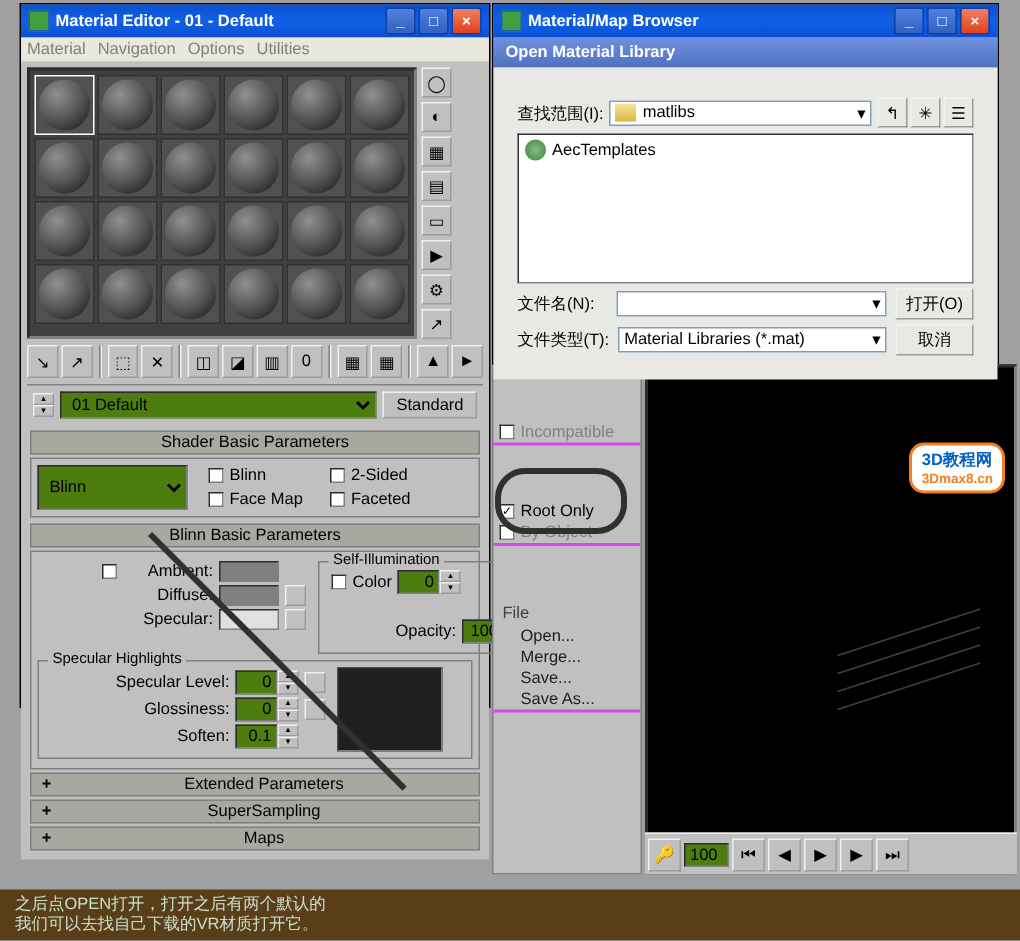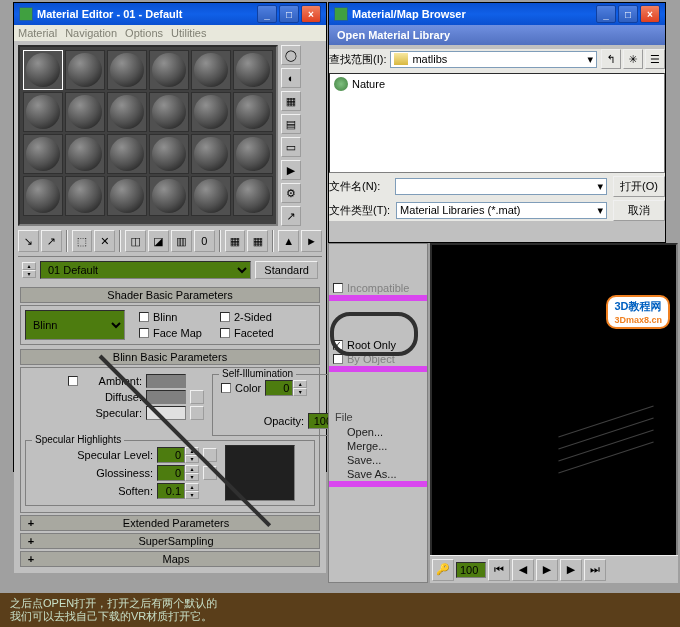--- a/index.html
+++ b/index.html
@@ -47,39 +47,39 @@
 .spinner input { width: 28px; text-align: right; }
 .group-box { border: 1px solid #808080; padding: 4px; margin: 2px 0; position: relative; }
 .group-box .legend { position: absolute; top: -7px; left: 6px; background: #c0c0c0; padding: 0 3px; font-size: 10px; }
 .preview-box { width: 70px; height: 56px; background: #202020; border: 1px inset #808080; }
 .rollout-coll { display: flex; align-items: center; background: #a8a8a0; border: 1px solid #808080; padding: 1px 4px; margin: 2px; }
 .rollout-coll .plus { width: 12px; text-align: center; font-weight: bold; }
 .rollout-coll .label { flex: 1; text-align: center; }
 
 
 .browser { left: 328px; top: 2px; width: 338px; height: 241px; }
-.browser-body { padding: 0; background: #e8e8e4; }
+.browser-body { padding: 16px; background: #e8e8e4; }
 .lookin { display: flex; align-items: center; gap: 4px; margin: 4px 0; }
 .dd { background: #fff; border: 1px solid #7f9db9; padding: 1px 3px; display: flex; align-items: center; flex: 1; }
 .dd .fold { width: 14px; height: 12px; background: linear-gradient(#f8e8a0, #d8b840); margin-right: 4px; }
 .dd .arrow { margin-left: auto; }
 .nav-btns { display: flex; gap: 2px; }
 .nav-btn { width: 20px; height: 20px; border: 1px outset #f0f0f0; background: #e8e8e4; display: flex; align-items: center; justify-content: center; }
 .file-list { background: #fff; border: 1px inset #808080; height: 100px; padding: 2px; }
 .file-item { display: flex; align-items: center; padding: 1px 2px; }
 .file-icon { width: 14px; height: 14px; background: radial-gradient(#80c080, #408040); border-radius: 50%; margin-right: 4px; }
 .bottom-fields { display: flex; align-items: center; gap: 6px; margin-top: 3px; }
 .bottom-fields label { min-width: 60px; }
 .bottom-fields .dd2 { flex: 1; background: #fff; border: 1px solid #7f9db9; padding: 1px 3px; display: flex; }
 .bottom-fields .dd2 .arrow { margin-left: auto; }
 .winbtn { width: 52px; padding: 2px; border: 1px outset #f0f0f0; text-align: center; }
 
 
 .side-panel { position: absolute; left: 328px; top: 243px; width: 100px; height: 340px; background: #c0c0c0; border: 1px solid #808080; }
-.panel-sec { border-bottom: 6px solid #d946ef; margin-top: 37px; }
+.panel-sec { border-bottom: 2px solid #d946ef; margin-top: 37px; }
 .panel-hdr { padding: 2px 6px; color: #404040; }
 .panel-item { padding: 1px 18px; color: #202020; }
 .chk { display: flex; align-items: center; gap: 4px; padding: 1px 4px; }
 .chk .box { width: 10px; height: 10px; border: 1px inset #808080; background: #fff; font-size: 8px; text-align: center; line-height: 8px; }
 
 
 .right-area { position: absolute; left: 430px; top: 243px; width: 248px; height: 340px; background: #000; border: 2px inset #808080; }
 .right-area .grid { position: absolute; right: 10px; bottom: 100px; width: 110px; height: 60px; }
 .grid .line { position: absolute; background: #404040; height: 1px; }
 .footer-bar { position: absolute; left: 430px; top: 555px; width: 248px; height: 28px; background: #c0c0c0; border-top: 1px solid #f0f0f0; display: flex; align-items: center; gap: 2px; padding: 2px; }
@@ -386,21 +386,21 @@
       </div>
       <div class="nav-btns">
         <div class="nav-btn">↰</div>
         <div class="nav-btn">✳</div>
         <div class="nav-btn">☰</div>
       </div>
     </div>
     <div class="file-list">
       <div class="file-item">
           <div class="file-icon"></div>
-          <span>Nature</span>
+          <span>AecTemplates</span>
         </div>
     </div>
     <div class="bottom-fields">
       <label>文件名(N):</label>
       <div class="dd2">
           <span></span>
           <span class="arrow">▾</span>
         </div>
       <div class="winbtn">打开(O)</div>
     </div>

